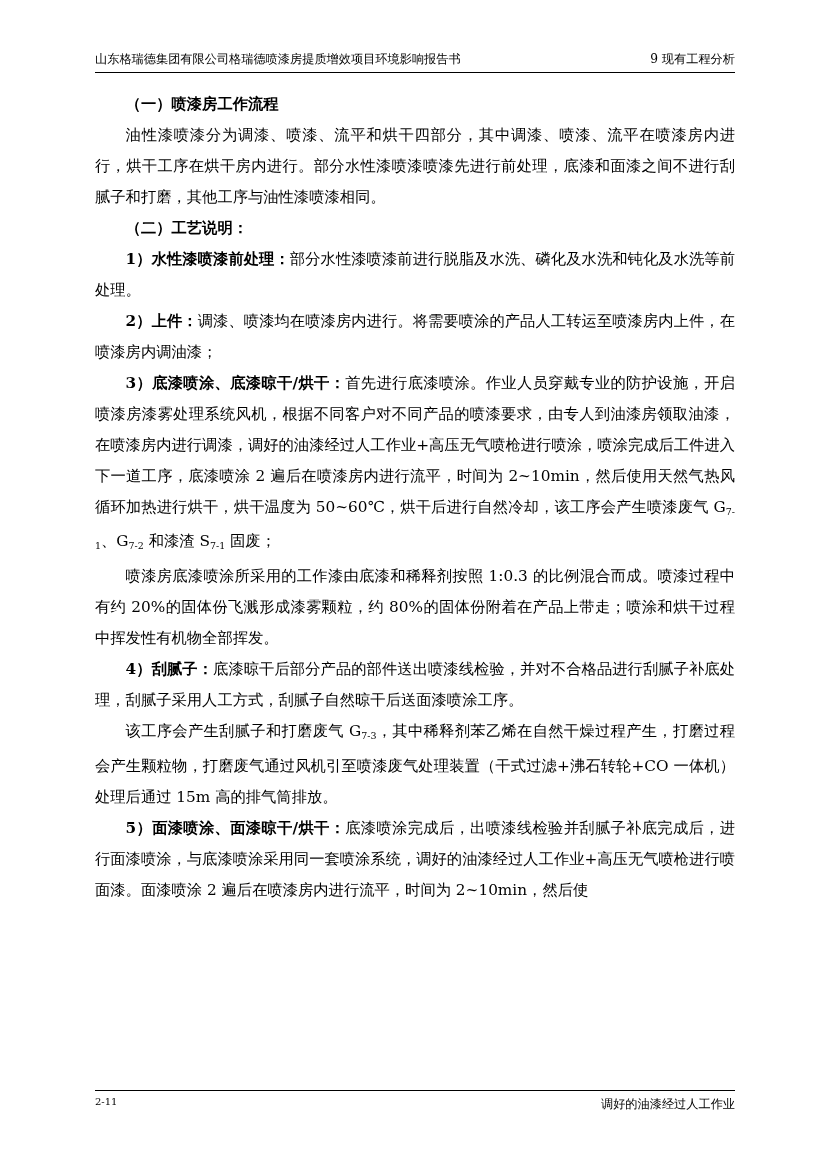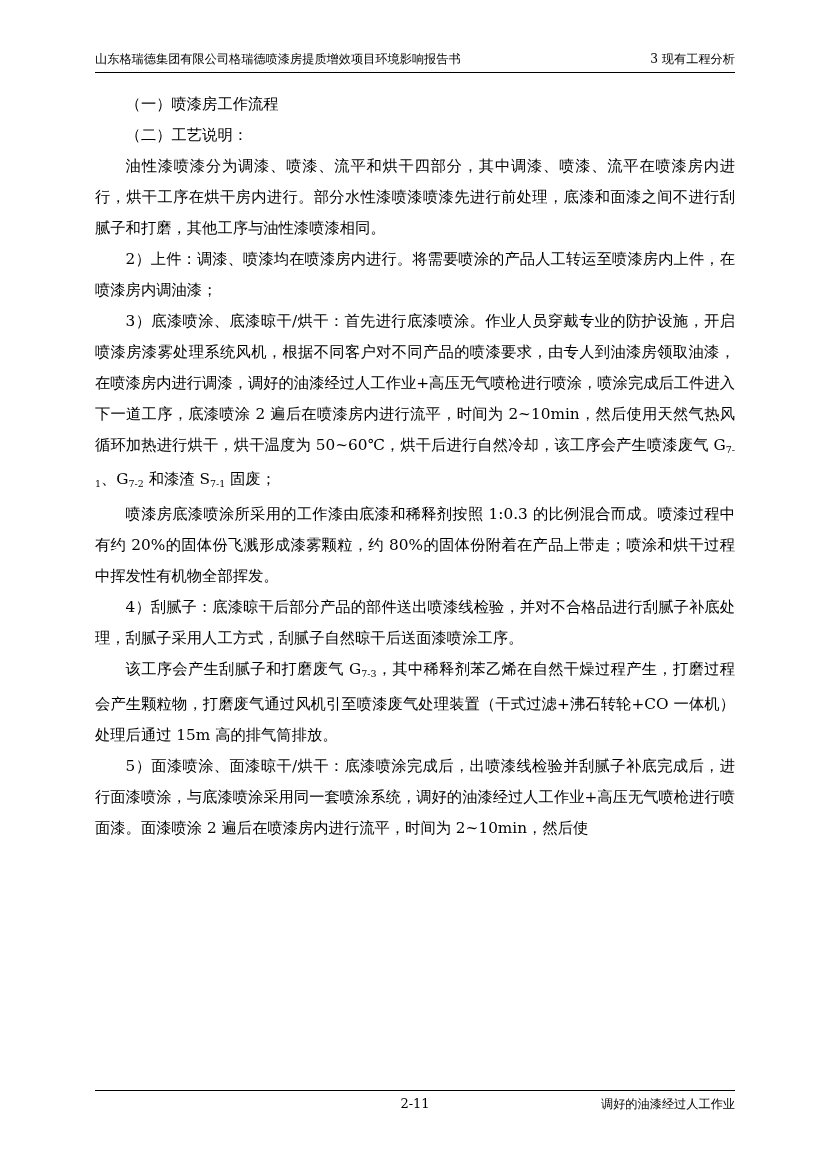--- a/index.html
+++ b/index.html
@@ -52,21 +52,21 @@
     font-size: 15.3px;
     line-height: 31px;
     text-align: justify;
     text-justify: inter-ideograph;
   }
   p.para {
     margin: 0;
     text-indent: 2em;
   }
   .bold {
-    font-weight: normal;
+    font-weight: bold;
   }
   sub {
     font-size: 0.62em;
     vertical-align: -0.28em;
   }
   
   .footer-rule {
     position: absolute;
     left: 95px;
     top: 1090px;
@@ -79,49 +79,49 @@
     top: 1096px;
     width: 640px;
     display: flex;
     justify-content: space-between;
     font-size: 12.2px;
   }
   .footer-page {
     position: absolute;
     left: 0;
     width: 640px;
-    text-align: center;
-    font-size: 13px;
+    font-size: 10px;
   }
   .footer-right {
     margin-left: auto;
     white-space: nowrap;
   }
 </style>
 </head>
 <body>
 
 <div class="page">
 
   <div class="content">
 
     <div class="header">
       <div class="header-left">山东格瑞德集团有限公司格瑞德喷漆房提质增效项目环境影响报告书</div>
-      <div class="header-right">3 现有工程分析</div>
+      <div class="header-right">9 现有工程分析</div>
     </div>
     <div class="header-rule"></div>
 
     <div class="body">
 
       <p class="para"><span class="bold">（一）喷漆房工作流程</span></p>
 
+      <p class="para"><span>油性漆喷漆分为调漆、喷漆、流平和烘干四部分，其中调漆、喷漆、流平在喷漆房内进行，烘干工序在烘干房内进行。部分水性漆喷漆喷漆先进行前处理，底漆和面漆之间不进行刮腻子和打磨，其他工序与油性漆喷漆相同。</span></p>
+
       <p class="para"><span class="bold">（二）工艺说明：</span></p>
 
-      <p class="para"><span>油性漆喷漆分为调漆、喷漆、流平和烘干四部分，其中调漆、喷漆、流平在喷漆房内进行，烘干工序在烘干房内进行。部分水性漆喷漆喷漆先进行前处理，底漆和面漆之间不进行刮腻子和打磨，其他工序与油性漆喷漆相同。</span></p>
-
+      <p class="para"><span class="bold">1）水性漆喷漆前处理：</span><span>部分水性漆喷漆前进行脱脂及水洗、磷化及水洗和钝化及水洗等前处理。</span></p>
 
       <p class="para"><span class="bold">2）上件：</span><span>调漆、喷漆均在喷漆房内进行。将需要喷涂的产品人工转运至喷漆房内上件，在喷漆房内调油漆；</span></p>
 
       <p class="para"><span class="bold">3）底漆喷涂、底漆晾干/烘干：</span>首先进行底漆喷涂。作业人员穿戴专业的防护设施，开启喷漆房漆雾处理系统风机，根据不同客户对不同产品的喷漆要求，由专人到油漆房领取油漆，在喷漆房内进行调漆，调好的油漆经过人工作业+高压无气喷枪进行喷涂，喷涂完成后工件进入下一道工序，底漆喷涂 2 遍后在喷漆房内进行流平，时间为 2~10min，然后使用天然气热风循环加热进行烘干，烘干温度为 50~60℃，烘干后进行自然冷却，该工序会产生喷漆废气 G<sub>7-1</sub>、G<sub>7-2</sub> 和漆渣 S<sub>7-1</sub> 固废；</p>
 
       <p class="para"><span>喷漆房底漆喷涂所采用的工作漆由底漆和稀释剂按照 1:0.3 的比例混合而成。喷漆过程中有约 20%的固体份飞溅形成漆雾颗粒，约 80%的固体份附着在产品上带走；喷涂和烘干过程中挥发性有机物全部挥发。</span></p>
 
       <p class="para"><span class="bold">4）刮腻子：</span><span>底漆晾干后部分产品的部件送出喷漆线检验，并对不合格品进行刮腻子补底处理，刮腻子采用人工方式，刮腻子自然晾干后送面漆喷涂工序。</span></p>
 
 

